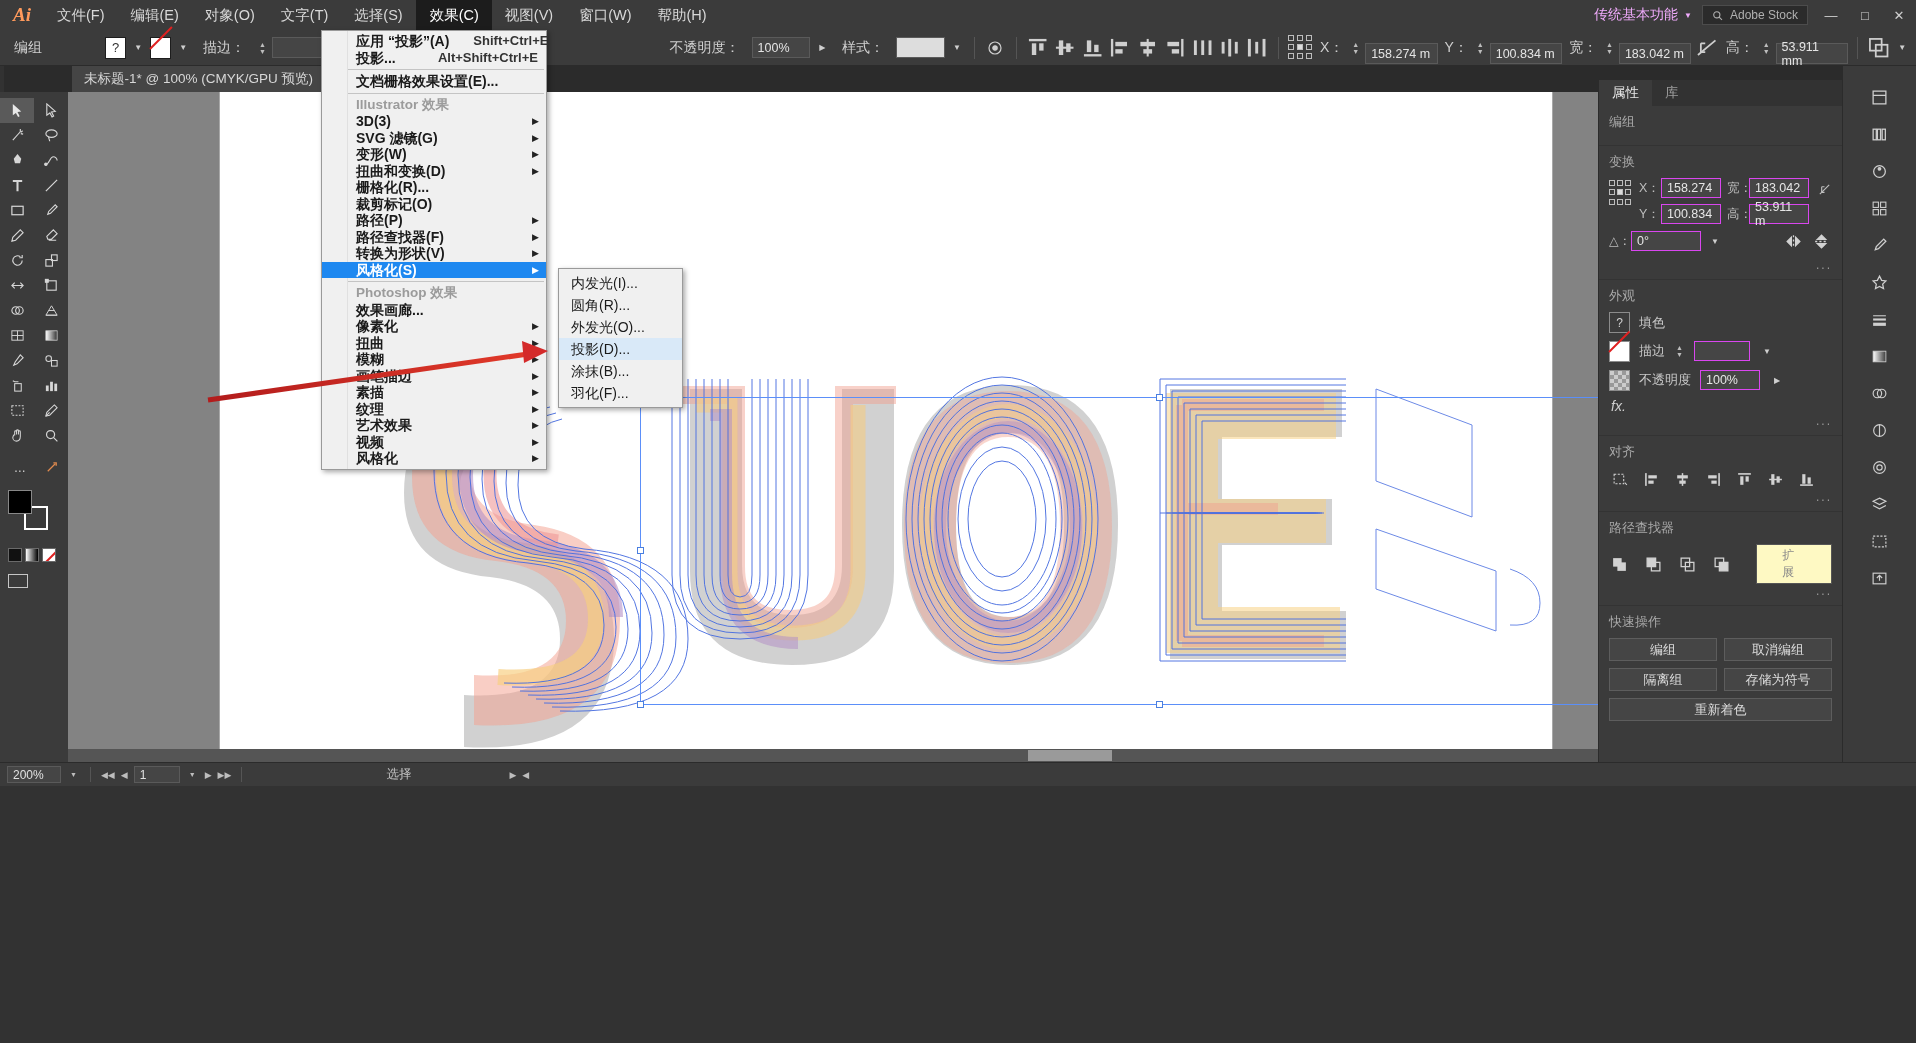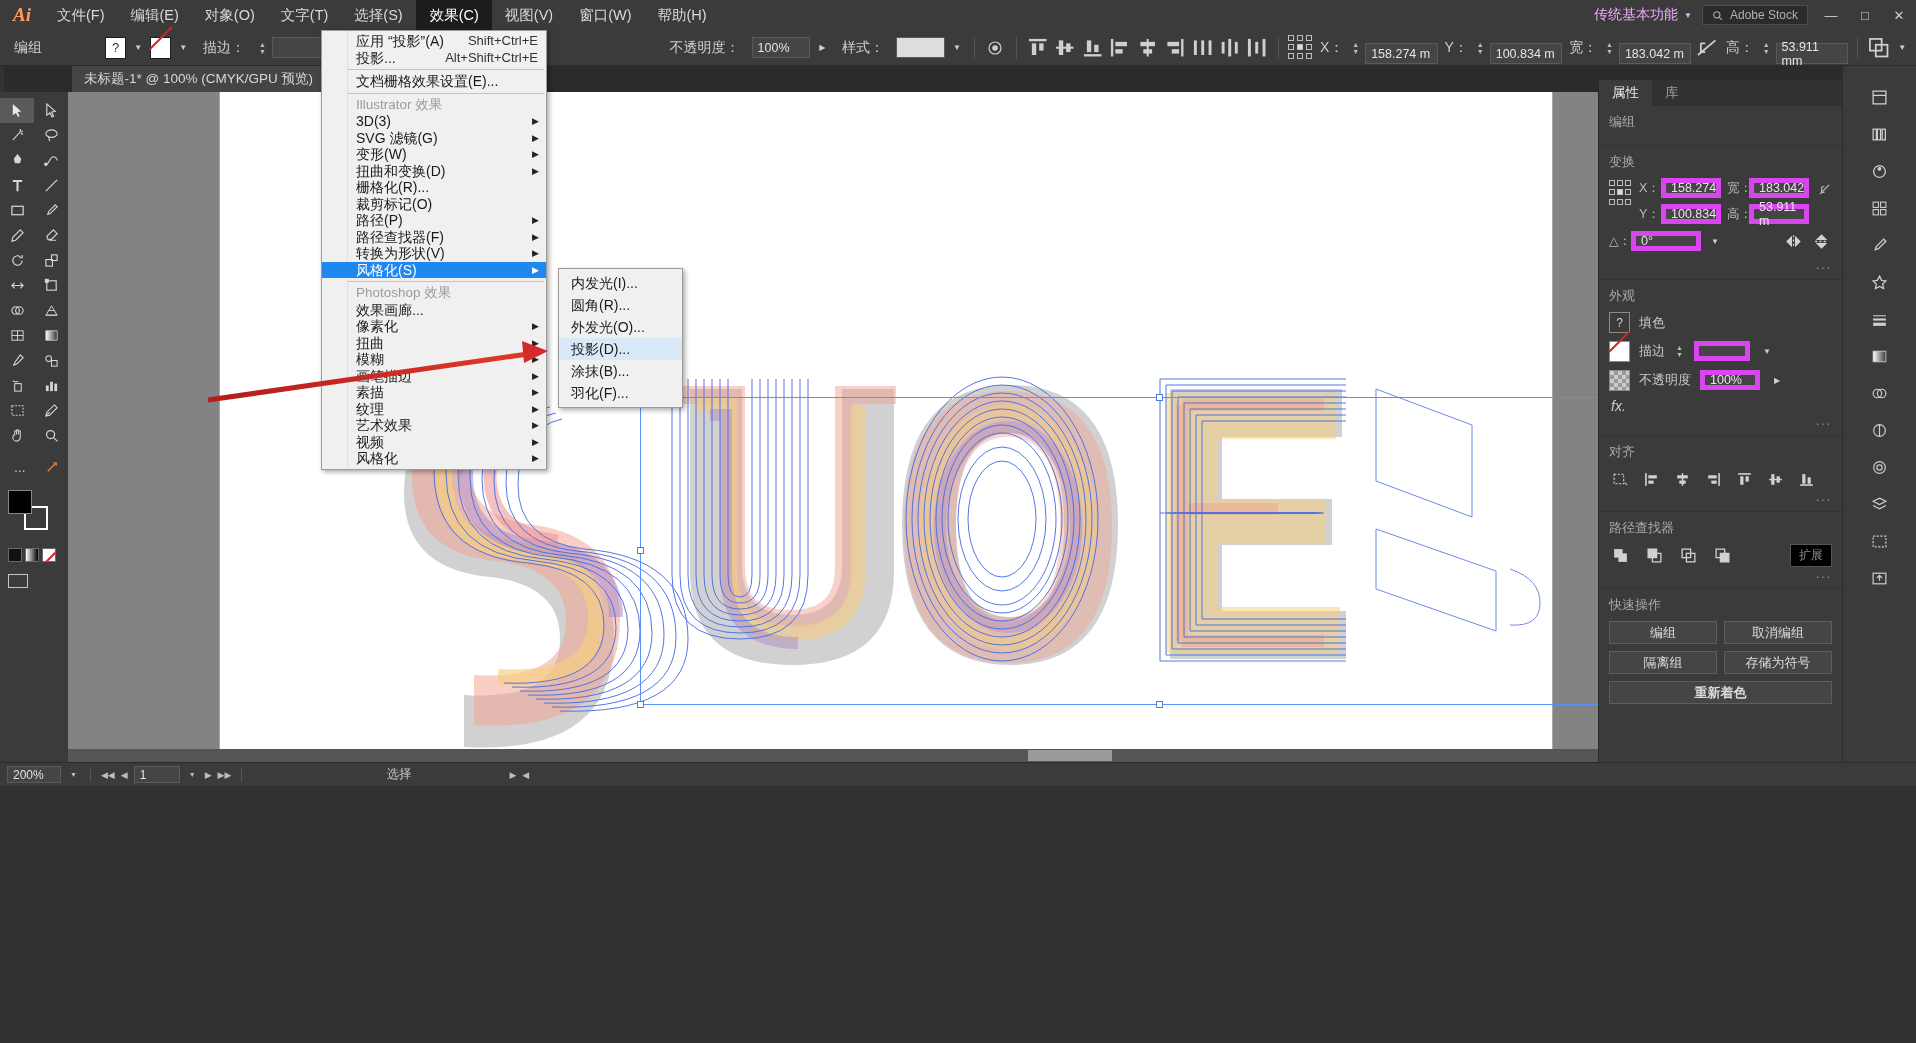--- a/index.html
+++ b/index.html
@@ -141,20 +141,21 @@
   .dropdown {
     position:absolute; left:321px; top:30px; width:226px;
     background:#f0f0f0; border:1px solid #9a9a9a;
     box-shadow:2px 2px 5px rgba(0,0,0,.35); z-index:60;
     padding:2px 0; color:#1a1a1a; font-size:14px;
   }
   .dd-item {
     height:16.5px; display:flex; align-items:flex-start; padding:0 8px 0 34px;
     white-space:nowrap; position:relative; line-height:16.5px;
     font-size:14px;
+    font-weight:bold;
   }
   .dd-item .lbl { flex:0 0 auto; }
   .dd-item .sc { margin-left:auto; color:#333; font-size:13px; padding-left:24px;}
   .dd-item .arr { position:absolute; right:7px; font-size:9px; color:#222; }
   .dd-item.hdr { color:#9b9b9b; padding-left:34px; font-size:13.5px; }
   .dd-item.hl { background:#1e88f0; color:#fff; }
   .dd-item.hl .arr { color:#fff; }
   .dd-sep { height:1px; background:#c4c4c4; margin:3px 2px 3px 2px; }
   .dd-left-rail {
     position:absolute; left:0; top:0; bottom:0; width:26px; background:#f0f0f0;
@@ -192,21 +193,21 @@
     font-size:13px; color:#c9c9c9;
   }
   .prop-tabs { display:flex; height:26px; background:#323232; }
   .prop-tab { padding:0 13px; height:26px; line-height:26px; font-size:13.5px; color:#9d9d9d; }
   .prop-tab.active { background:#3b3b3b; color:#e6e6e6; }
   .sect { padding:7px 10px; border-bottom:1px solid #333; }
   .sect-title { font-size:13px; color:#a9a9a9; margin-bottom:7px; }
   .row { display:flex; align-items:center; gap:6px; margin-bottom:6px; }
   .flabel { font-size:12.5px; color:#bdbdbd; width:16px; text-align:right; }
   .pfield {
-    background:#454545; border:5px solid #d946ef; height:20px; color:#e6e6e6;
+    background:#454545; border:1px solid #d946ef; height:20px; color:#e6e6e6;
     font-size:12.5px; padding:0 5px; display:flex; align-items:center;
   }
   .pfield.w70 { width:70px; }
   .pfield.w60 { width:60px; }
   .pfield.w50 { width:52px; }
   .refpoint { width:26px; height:26px; display:grid; grid-template-columns:repeat(3,1fr);
       grid-template-rows:repeat(3,1fr); gap:2px; }
   .rp { width:6px; height:6px; border:1px solid #bdbdbd; }
   .rp.on { background:#dcdcdc; }
   .dots { text-align:right; color:#9a9a9a; font-size:12px; letter-spacing:2px; }
@@ -222,21 +223,21 @@
         linear-gradient(45deg,#999 25%,#ccc 25%,#ccc 75%,#999 75%);
       background-size:8px 8px; background-position:0 0,4px 4px; }
   .alignrow { display:flex; gap:9px; align-items:center; }
   .al-ic { width:22px; height:22px; display:flex; align-items:center; justify-content:center; color:#d2d2d2;}
   .al-ic svg { width:17px; height:17px; }
   .qbtn {
     border:1px solid #5d5d5d; background:#454545; height:23px; font-size:13px; color:#dcdcdc;
     display:flex; align-items:center; justify-content:center;
   }
   .qgrid { display:grid; grid-template-columns:1fr 1fr; gap:7px; }
-  .qfull { grid-column:1/3;font-weight:bold; }
+  .qfull { grid-column:1/3; }
 
   
   .statusbar {
     position:absolute; bottom:0; left:0; width:1916px; height:24px;
     background:#3b3b3b; display:flex; align-items:center; gap:6px;
     padding:0 7px; font-size:12.5px; color:#c6c6c6; border-top:1px solid #2b2b2b;
   }
   .sb-field {
     background:#454545; border:1px solid #5a5a5a; height:17px; padding:0 5px;
     display:flex; align-items:center; font-size:12px; color:#e0e0e0;
@@ -1046,21 +1047,21 @@
               <rect x="6" y="6" width="8" height="8"></rect>
             </svg>
           </div>
         <div class="al-ic">
             <svg viewBox="0 0 16 16" fill="none" stroke="#d2d2d2" stroke-width="1.2">
               <rect x="2" y="2" width="8" height="8"></rect>
               <rect x="6" y="6" width="8" height="8" fill="#d2d2d2"></rect>
             </svg>
           </div>
         <div style="flex:1"></div>
-        <div style="border:1px solid #555;background:#000000;color:#8a8a8a;font-size:12px;padding:2px 8px">扩展</div>
+        <div style="border:1px solid #555;background:#fef9c3;color:#8a8a8a;font-size:12px;padding:2px 25px">扩展</div>
       </div>
       <div class="dots">...</div>
     </div>
 
     <div class="sect" style="border-bottom:none">
       <div class="sect-title">快速操作</div>
       <div class="qgrid">
         <div class="qbtn">编组</div>
         <div class="qbtn">取消编组</div>
         <div class="qbtn">隔离组</div>

